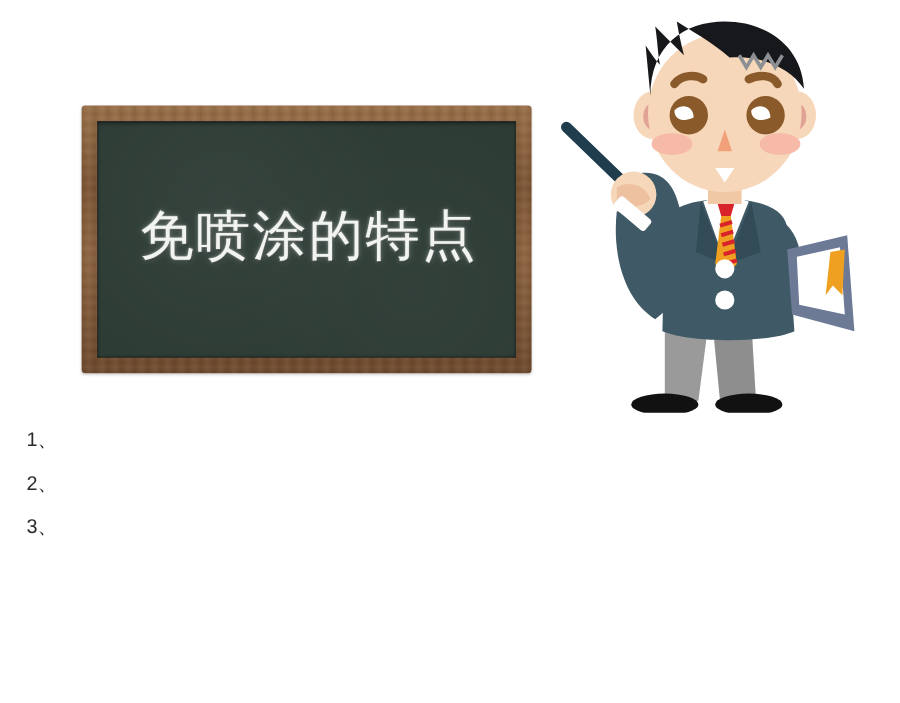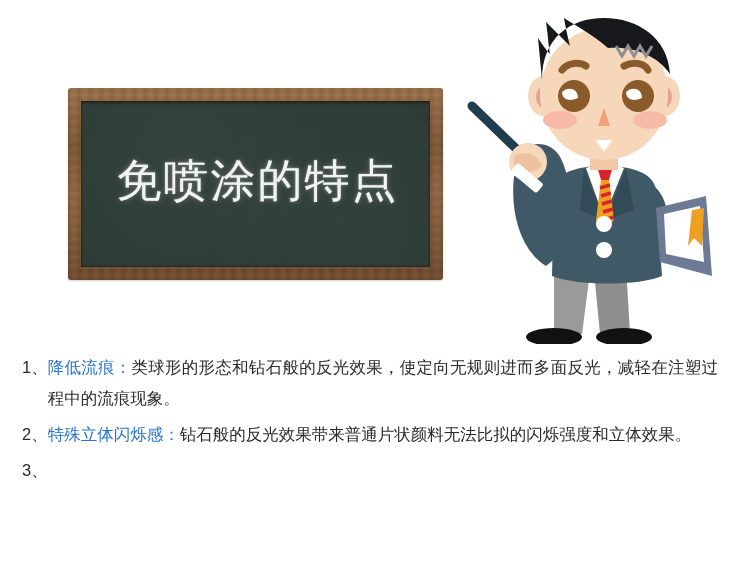--- a/index.html
+++ b/index.html
@@ -14,21 +14,21 @@
     overflow: hidden;
     font-family: "Liberation Sans", "DejaVu Sans", sans-serif;
   }
 
   
   #blackboard {
     position: absolute;
     left: 68px;
     top: 88px;
     width: 375px;
-    height: 192px;
+    height: 223px;
     background:
       linear-gradient(180deg, #9a7049 0%, #7d5534 30%, #8e6440 55%, #6f4a2d 100%);
     border-radius: 3px;
     box-shadow: 0 1px 2px rgba(0,0,0,0.18);
     padding: 13px;
     box-sizing: border-box;
   }
   #blackboard-frame-grain {
     position: absolute;
     inset: 0;
@@ -205,25 +205,23 @@
     <path d="M146 104 L 152 122 L 140 122 Z" fill="#f2a07a"></path>
 
     <path d="M138 136 L 154 136 L 146 148 Z" fill="#ffffff"></path>
   </svg>
 </div>
 
 <div id="feature-list">
 
   <div class="feature-item">
     <span class="feature-num">1、</span>
-    <span class="feature-body"><span class="feature-term">降低流痕：</span><span class="feature-desc">类球形的形态和钻石般的反光效果，使定向无规则进而多面反光，减轻在注塑过程中的流痕现象。</span></span>
   </div>
 
   <div class="feature-item">
     <span class="feature-num">2、</span>
-    <span class="feature-body"><span class="feature-term">特殊立体闪烁感：</span><span class="feature-desc">钻石般的反光效果带来普通片状颜料无法比拟的闪烁强度和立体效果。</span></span>
   </div>
 
   <div class="feature-item">
     <span class="feature-num">3、</span>
   </div>
 
 </div>
 
 </body></html>

